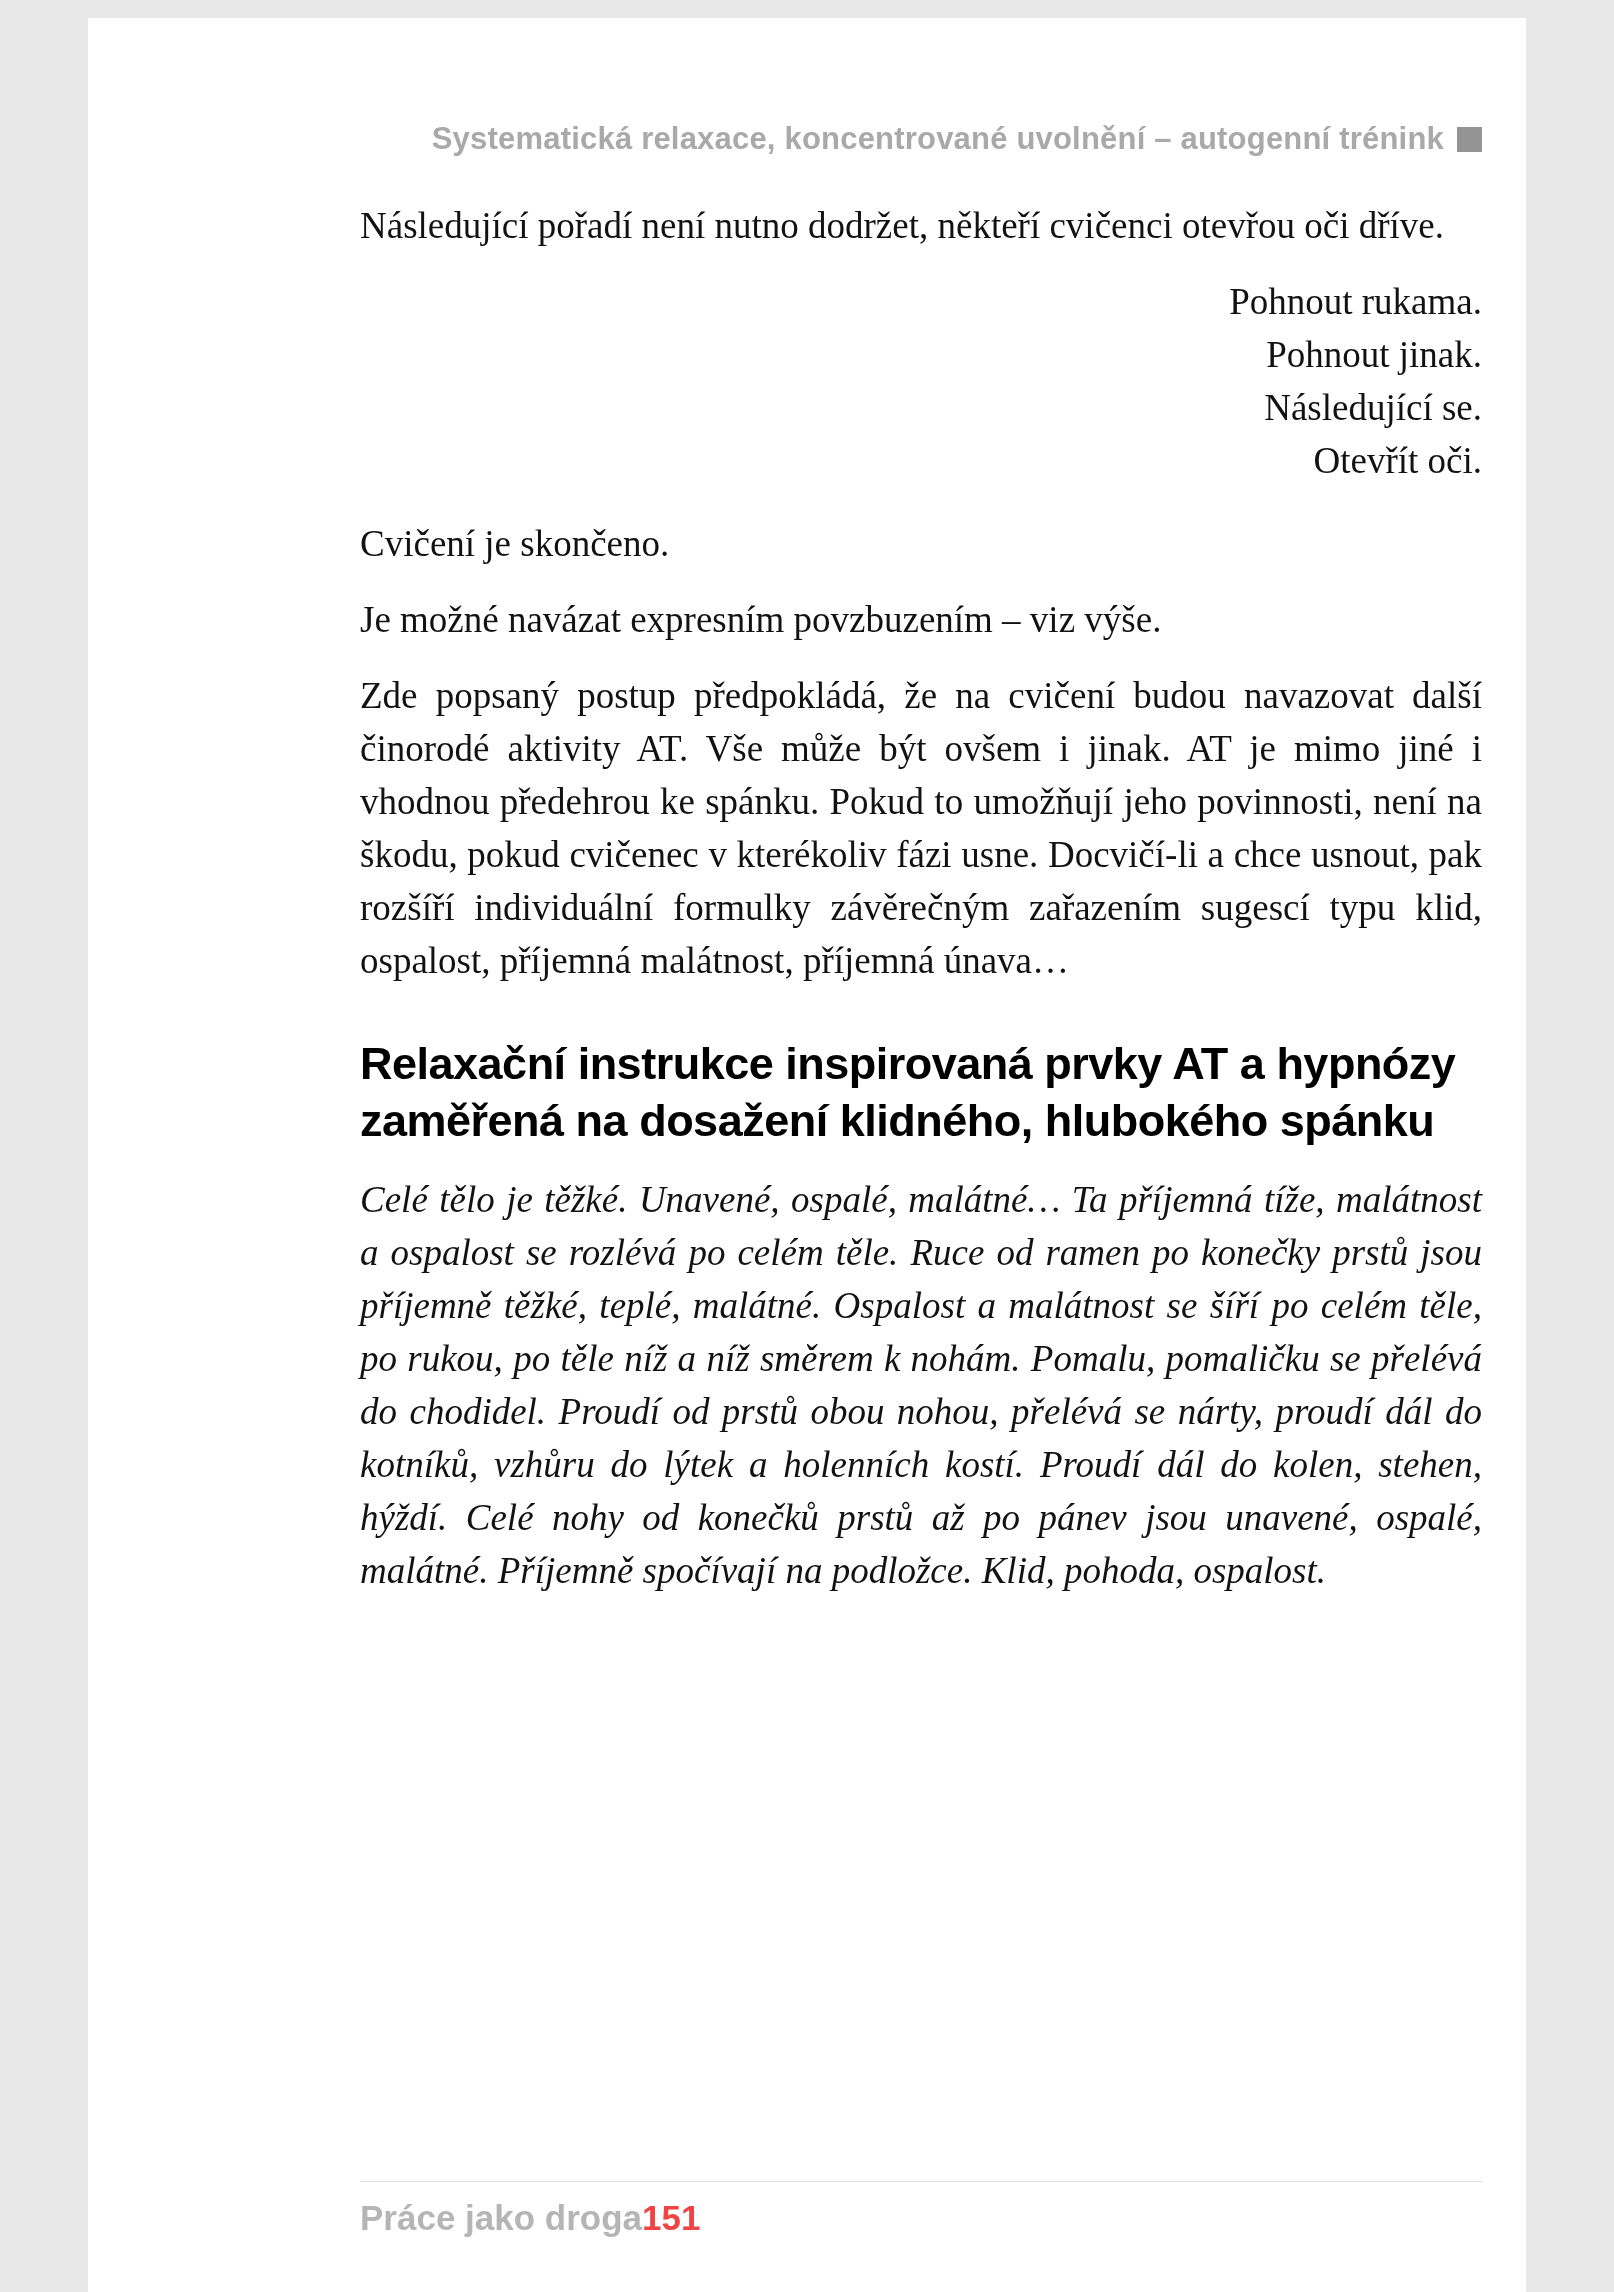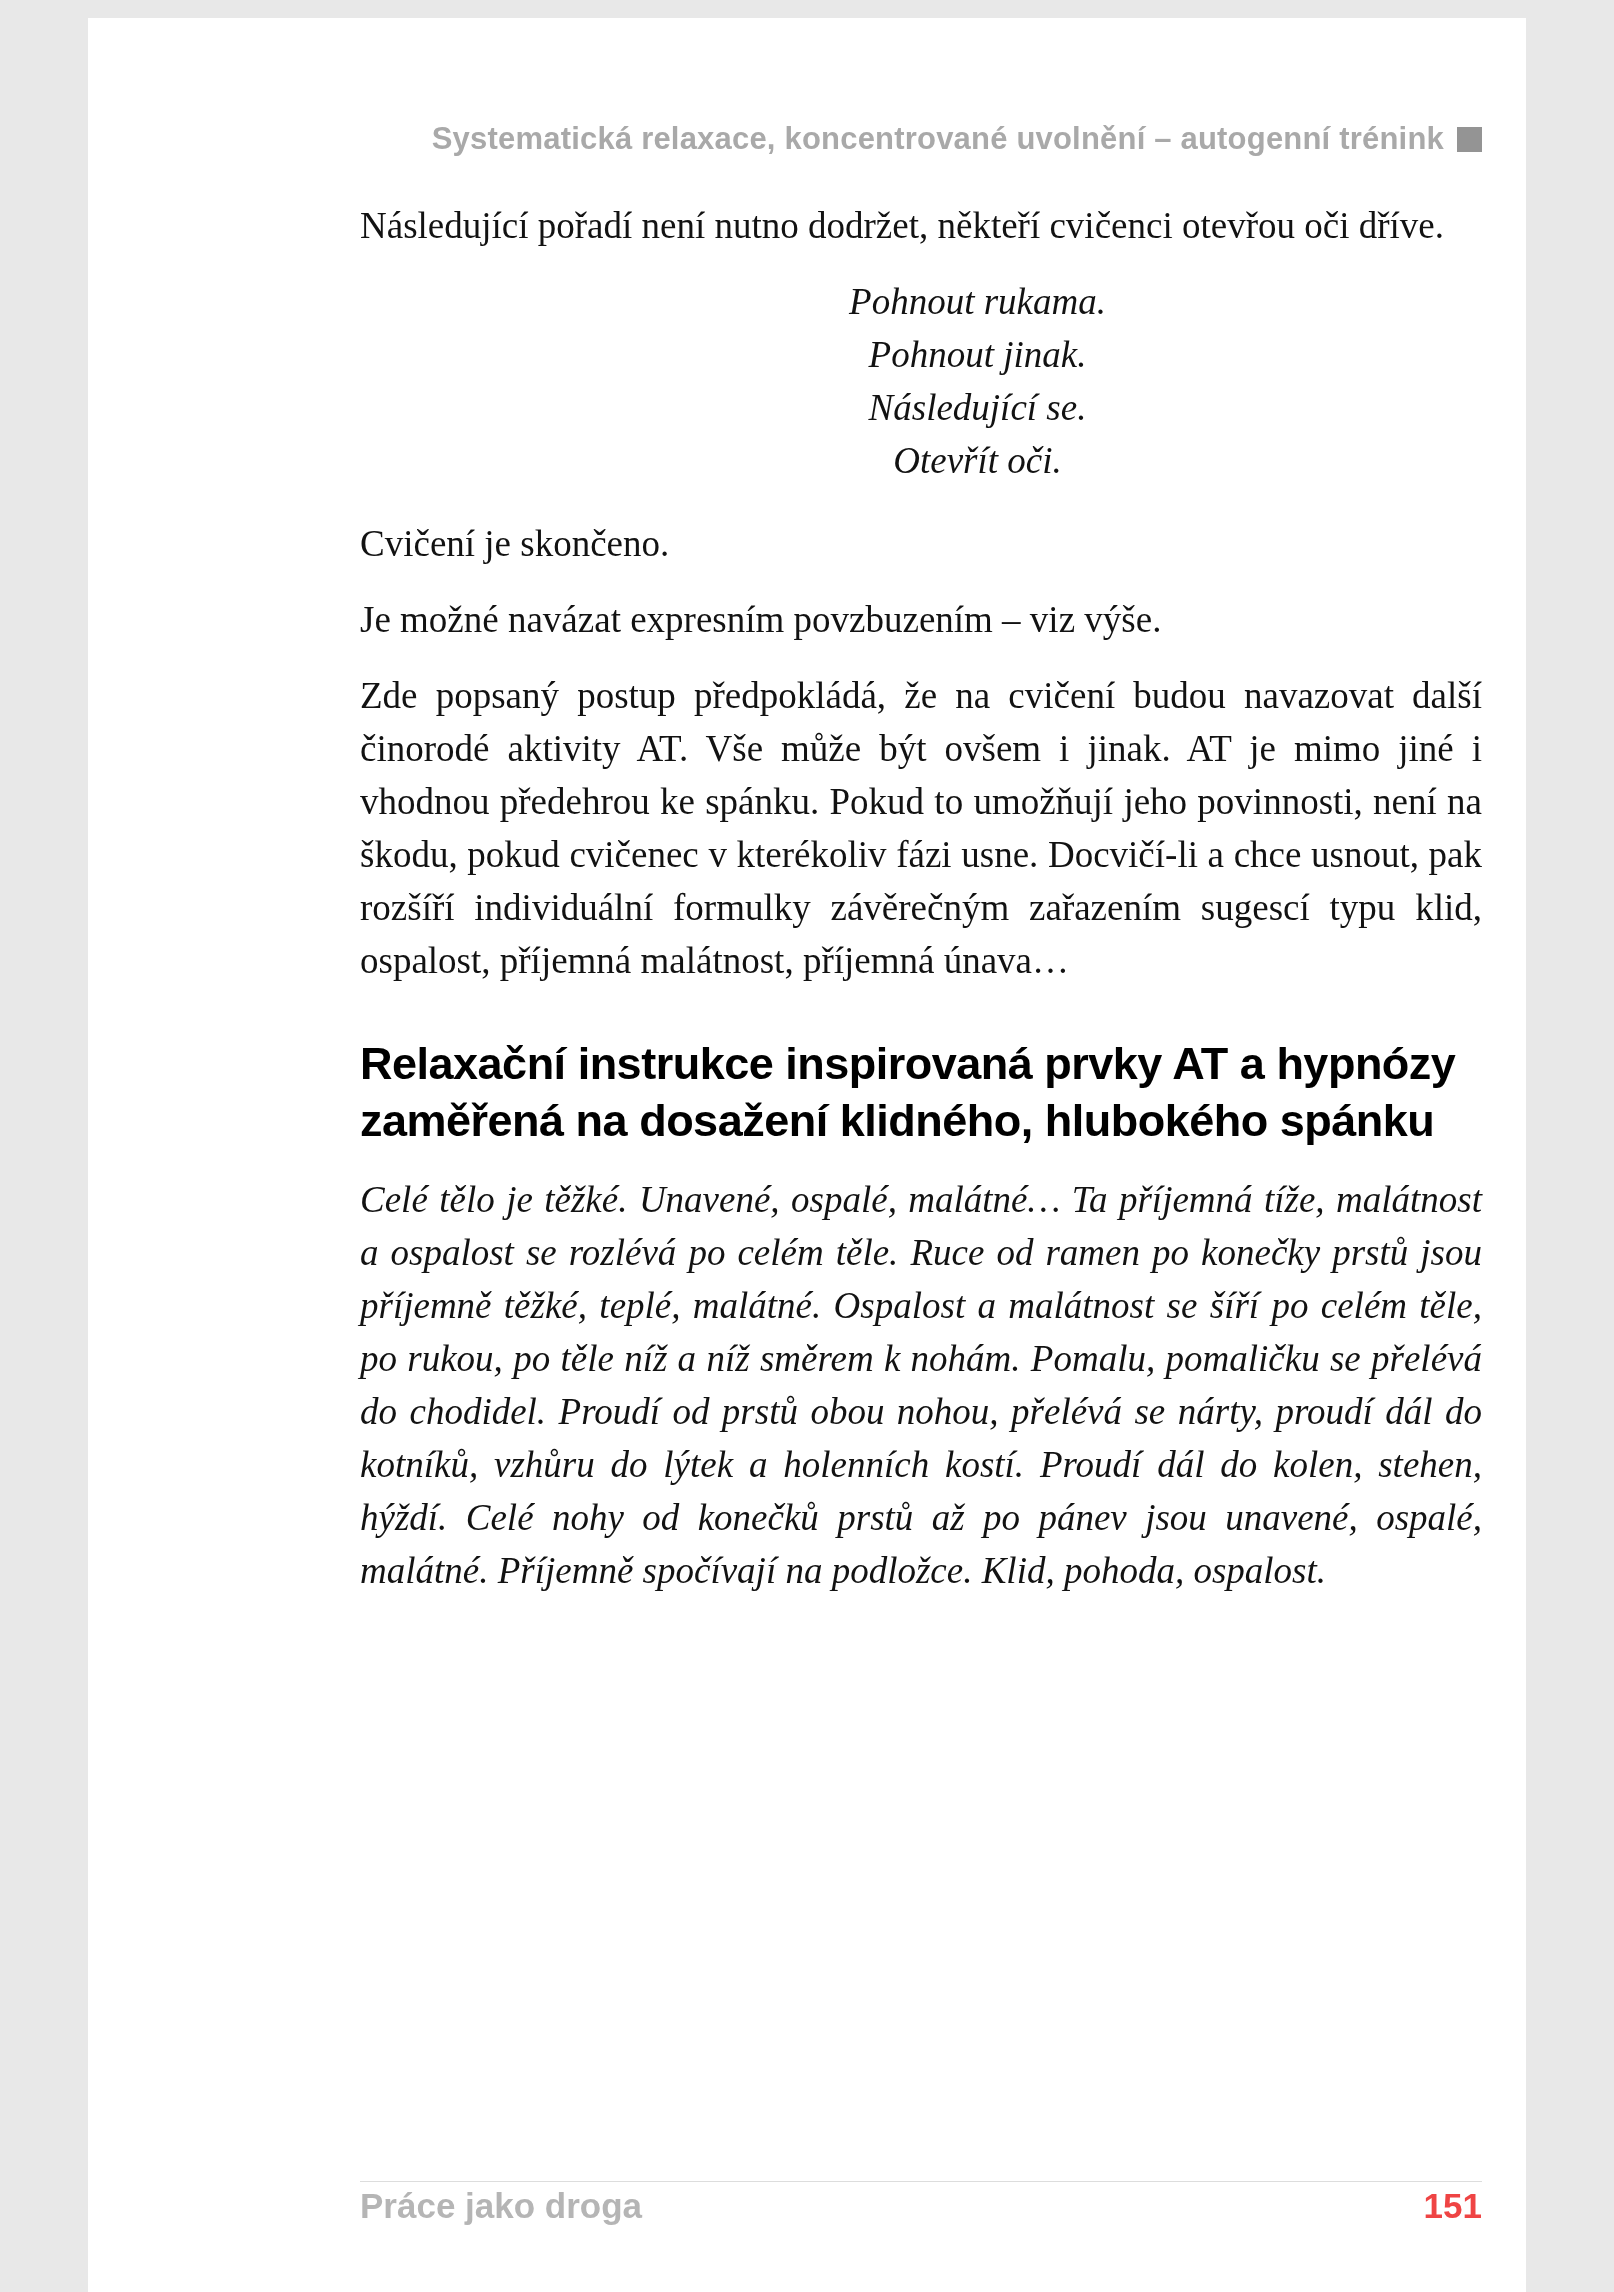--- a/index.html
+++ b/index.html
@@ -40,42 +40,40 @@
   .page-body {
     top: 181px;
     font-family: "Liberation Serif", serif;
     font-size: 37px;
     line-height: 53px;
     color: #121212;
     text-align: justify;
   }
   .page-body p { margin: 0 0 23px 0; }
   .verse {
-    font-style: italic;
     margin: 3.7px 0 29.5px 113px;
-    text-align: center;
+    text-align: right;
   }
   .section-heading {
     font-family: "Liberation Sans", sans-serif;
     font-weight: bold;
     font-size: 45px;
     line-height: 57px;
     letter-spacing: -0.5px;
     color: #000000;
     margin: 48px 0 24px 0;
     text-align: left;
   }
   .italic { font-style: italic; }
   
   .running-footer {
     top: 2163px;
     border-top: 1.8px solid #dddddd;
-    padding-top: 4px;
+    padding-top: 16px;
     display: flex;
-    justify-content: space-between;
     align-items: baseline;
     font-family: "Liberation Sans", sans-serif;
     font-weight: bold;
     font-size: 35px;
   }
   .footer-book-title { color: #b5b5b5; }
   .footer-page-number { color: #ef4444; }
 </style>
 </head>
 <body>

